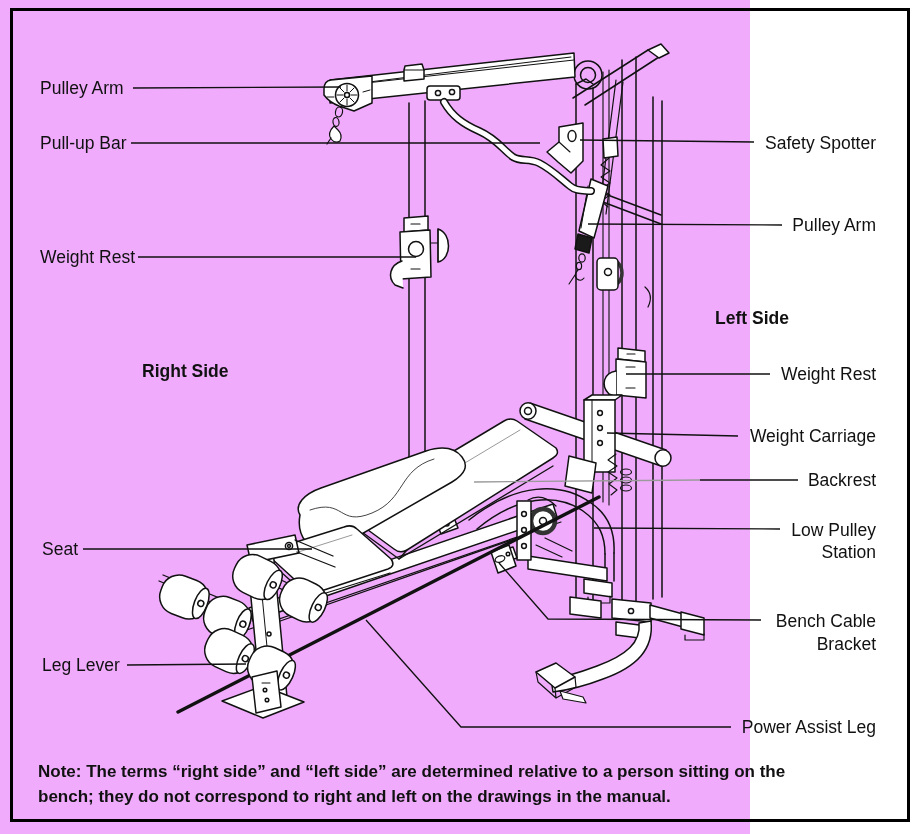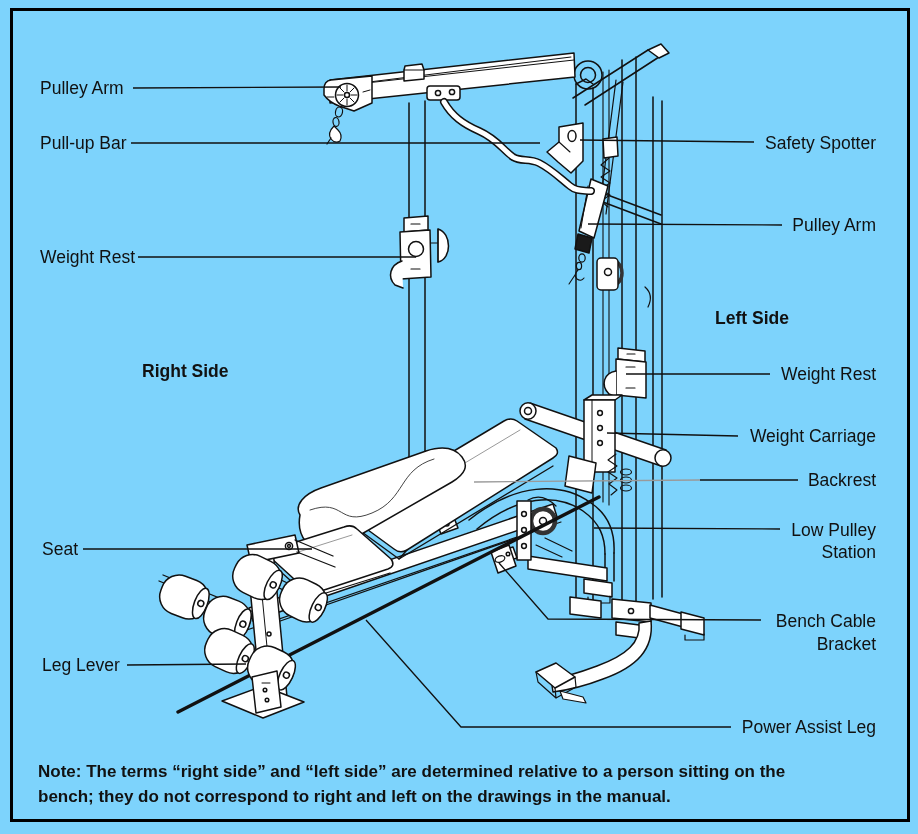--- a/index.html
+++ b/index.html
@@ -1,17 +1,17 @@
 <!DOCTYPE html>
 <html><head>
 <meta charset="utf-8">
 <title>Figure</title>
 <style>
   html,body{margin:0;padding:0;background:#fff;}
-  .fig{position:relative;width:918px;height:834px;background:#7dd3fc;
+  .fig{position:relative;width:750px;height:834px;background:#f0abfc;
        font-family:"Liberation Sans",sans-serif;}
   svg{display:block;}
   svg text{fill:#111;}
   .lbl{font-size:17.5px;font-family:"Liberation Sans",sans-serif;}
   .lbl-b{font-size:17.5px;font-weight:700;font-family:"Liberation Sans",sans-serif;}
   .note-t{font-size:17px;font-weight:700;font-family:"Liberation Sans",sans-serif;}
 </style>
 </head>
 <body>
 

